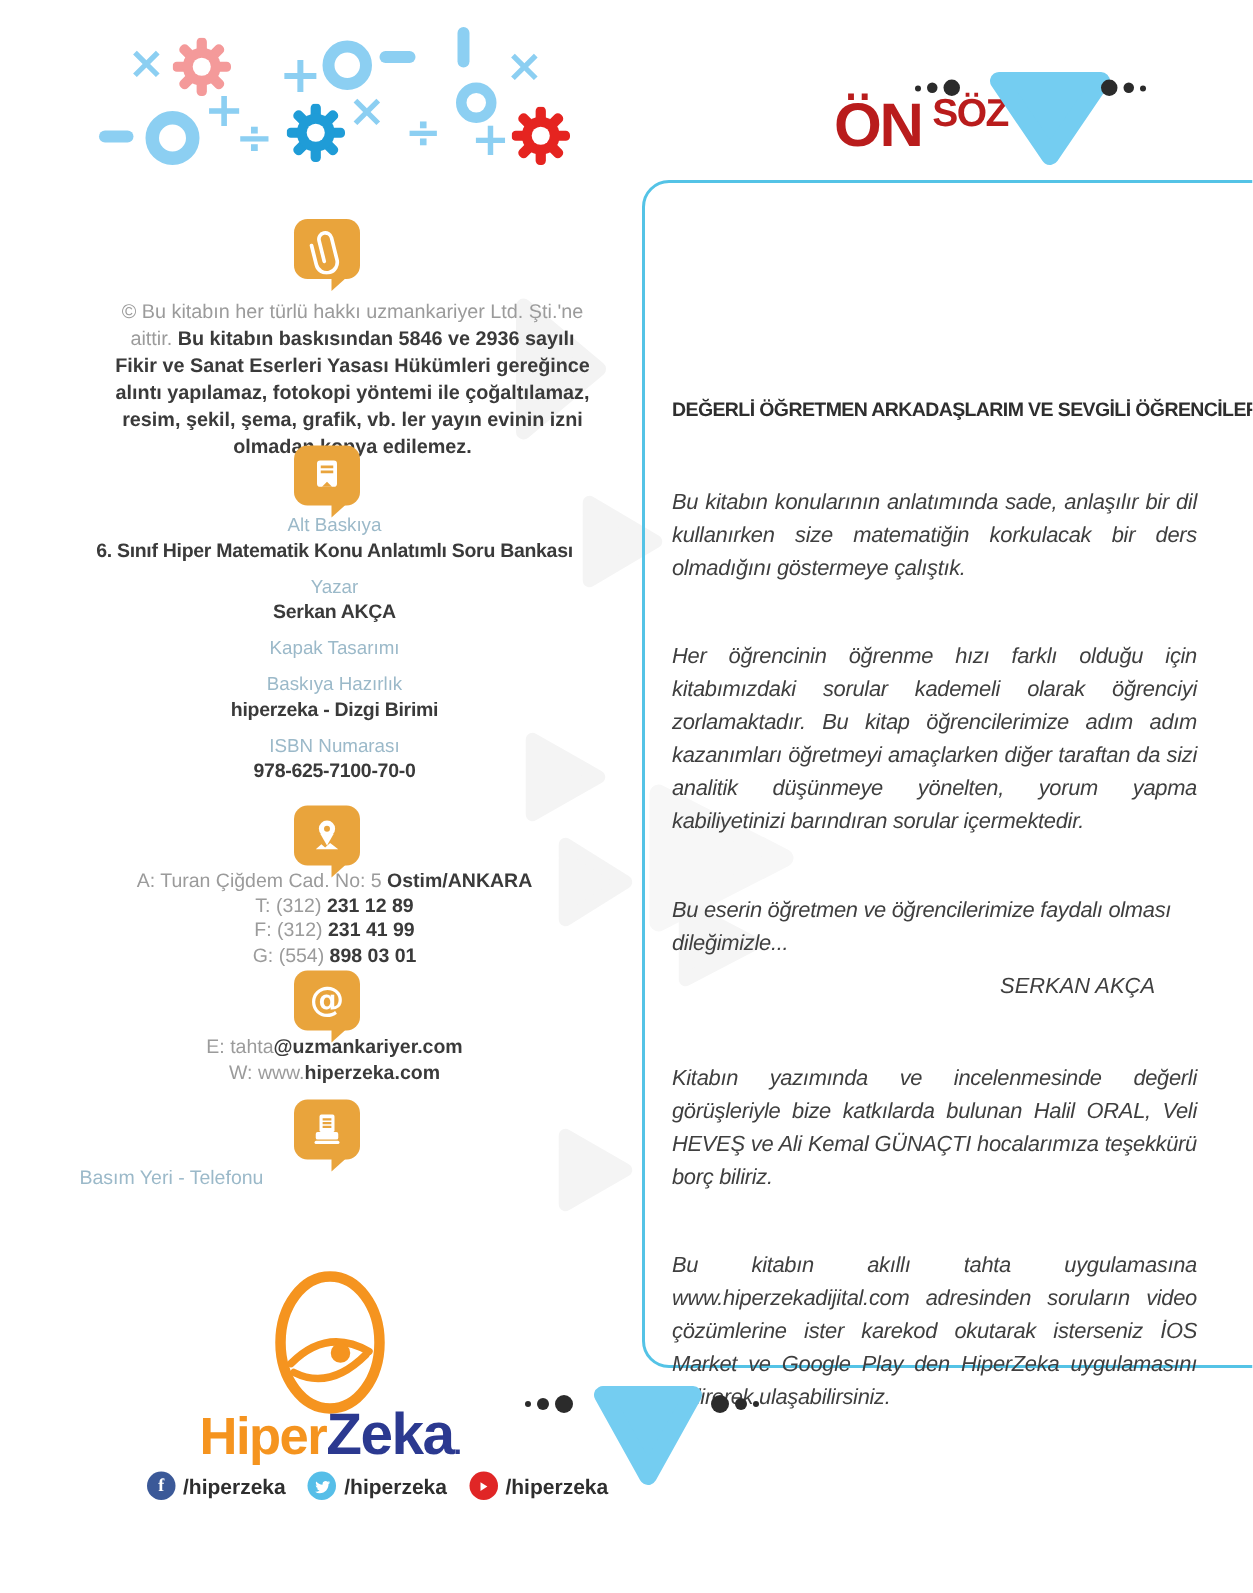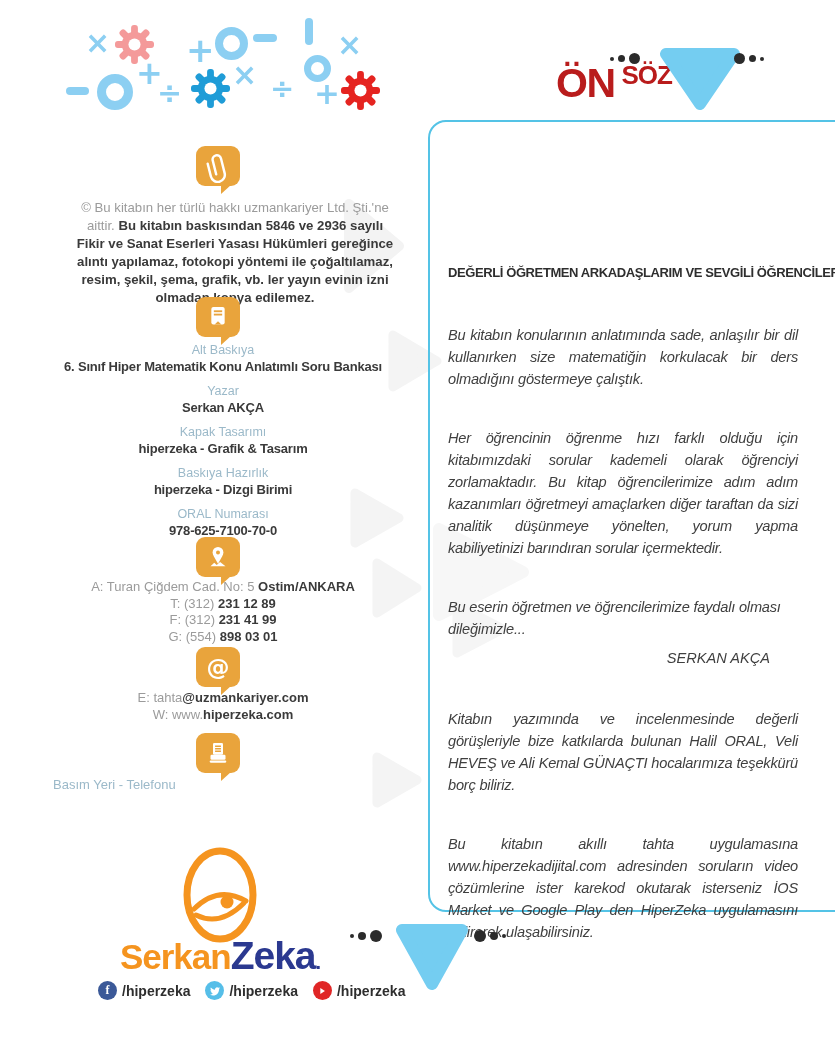--- a/index.html
+++ b/index.html
@@ -152,24 +152,23 @@
         <path d="M14 27 l4 -4 4 4 z" fill="#E9A43C"></path>
       </svg>
   </div>
 
   <div class="meta">
     <div class="lbl">Alt Baskıya</div>
     <div class="val">6. Sınıf Hiper Matematik Konu Anlatımlı Soru Bankası</div>
     <div class="lbl">Yazar</div>
     <div class="val">Serkan AKÇA</div>
     <div class="lbl">Kapak Tasarımı</div>
-    <div class="val">hiperzeka - Grafik &amp; Tasarım</div>
     <div class="lbl">Baskıya Hazırlık</div>
     <div class="val">hiperzeka -  Dizgi Birimi</div>
-    <div class="lbl">ORAL Numarası</div>
+    <div class="lbl">ISBN Numarası</div>
     <div class="val">978-625-7100-70-0</div>
   </div>
 
   <div class="bubble" style="left:196px;top:537px;">
     <svg width="30" height="30" viewBox="0 0 36 36">
         <circle cx="18" cy="12.5" r="6.5" fill="#ffffff"></circle>
         <circle cx="18" cy="12.5" r="2.4" fill="#E9A43C"></circle>
         <path d="M12.6 16.5 L18 26 L23.4 16.5 z" fill="#ffffff"></path>
         <path d="M9 29 l4.5 -4 3 2.6 4 -3.6 6.5 5 z" fill="#ffffff"></path>
       </svg>
@@ -204,21 +203,21 @@
 
   <div class="print-label">Basım Yeri - Telefonu</div>
 
   <div class="logo">
     <svg width="92" height="106" viewBox="0 0 92 106">
       <ellipse cx="46" cy="52" rx="33" ry="44" fill="none" stroke="#F5941F" stroke-width="7"></ellipse>
       <path d="M20 66 Q44 42 72 58" fill="none" stroke="#F5941F" stroke-width="5" stroke-linecap="round"></path>
       <path d="M22 72 Q46 84 70 60" fill="none" stroke="#F5941F" stroke-width="5" stroke-linecap="round"></path>
       <circle cx="53" cy="59" r="6.5" fill="#F5941F"></circle>
     </svg>
-    <div class="logo-word"><span class="logo-hiper">Serkan</span><span class="logo-zeka">Zeka</span><span class="logo-dot">.</span></div>
+    <div class="logo-word"><span class="logo-hiper">Hiper</span><span class="logo-zeka">Zeka</span><span class="logo-dot">.</span></div>
   </div>
 
   <div class="social">
     <div class="soc">
       <div class="disc disc-f">
           <span>f</span>
         </div>
       <span>/hiperzeka</span>
     </div>
     <div class="soc">

